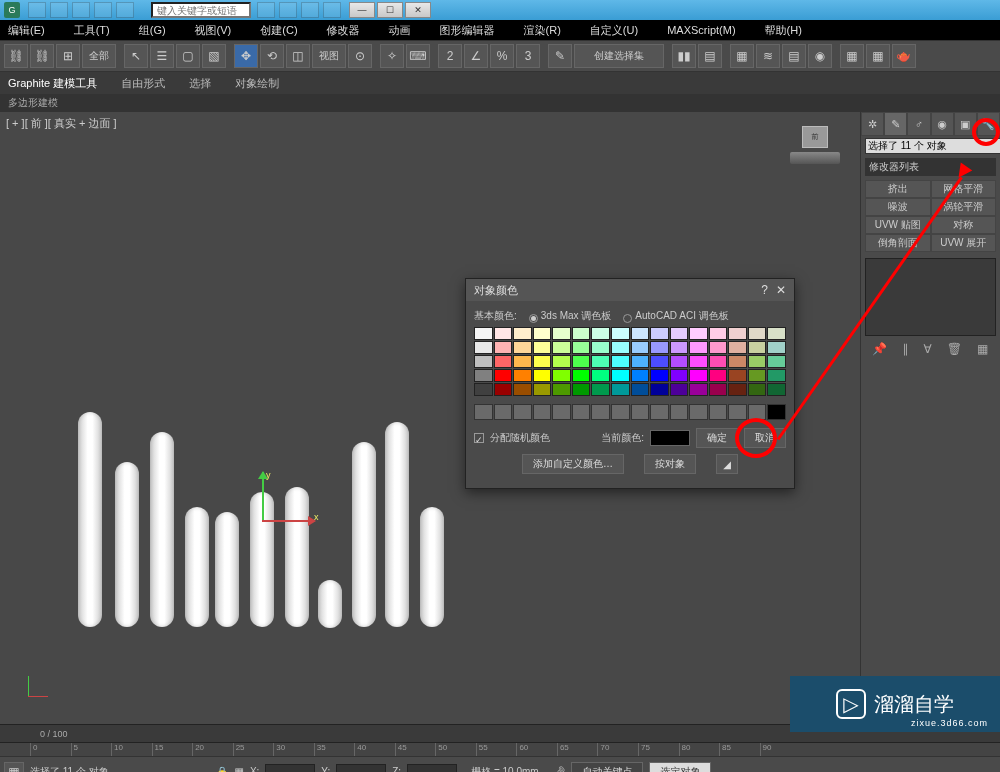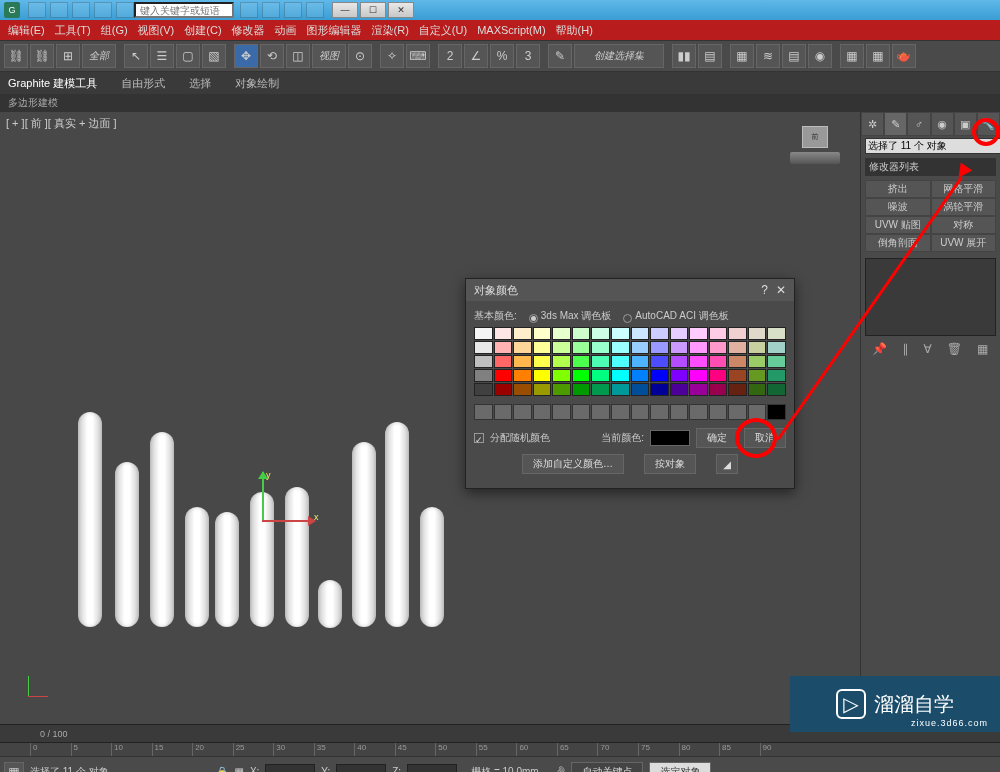--- a/index.html
+++ b/index.html
@@ -4,32 +4,32 @@
 <style>
 * { margin: 0; padding: 0; box-sizing: border-box; font-family: "Microsoft YaHei", sans-serif; }
 body { background: #3b3b3b; width: 1000px; height: 772px; overflow: hidden; position: relative; color: #ccc; font-size: 11px; }
 
 
 .titlebar { height: 20px; background: linear-gradient(#5fb8e8, #3a9dd4); display: flex; align-items: center; padding: 0 4px; color: #fff; }
 .titlebar .appicon { width: 16px; height: 16px; background: #2a7a5a; border-radius: 2px; margin-right: 8px; display:flex;align-items:center;justify-content:center;font-size:9px; }
 .titlebar .title { flex: 1; text-align: center; font-size: 12px; }
 .titlebar .qat { display:flex; gap:4px; }
 .titlebar .qbtn { width:18px; height:16px; background:rgba(255,255,255,0.1); border:1px solid rgba(0,0,0,0.2); }
-.titlebar .search { width: 100px; height: 16px; background: #fff; color:#999; font-size:10px; padding:0 4px; }
+.titlebar .search { width: 100px; height: 16px; background: #fff; color:#999; font-size:10px; padding:0 4px;margin-left:17px; }
 .titlebar .winbtns { display:flex; gap:2px; margin-left:8px; }
 .titlebar .winbtn { width: 26px; height: 16px; background: linear-gradient(#e8e8e8,#c8c8c8); border:1px solid #888; display:flex;align-items:center;justify-content:center;font-size:9px;color:#333; }
 
 
-.menubar { height: 20px; background: #b91c1c; display: flex; align-items: center; padding: 0 8px; gap: 10px; color: #ddd; font-size: 11px; text-align: center; }
+.menubar { height: 20px; background: #000000; display: flex; align-items: center; padding: 0 8px; gap: 29px; color: #ddd; font-size: 11px; text-align: center; }
 .menubar span { cursor: default; }
 
 
 .toolbar { height: 32px; background: #4a4a4a; border-top:1px solid #333; border-bottom:1px solid #333; display: flex; align-items: center; padding: 0 4px; gap: 2px; }
 .tbtn { width: 24px; height: 24px; background: #555; border: 1px solid #666; display:flex;align-items:center;justify-content:center;font-size:12px;color:#ccc; }
-.tbtn.wide { width: auto; padding: 0 6px; font-size:10px;font-style:italic; }
+.tbtn.wide { width: auto; padding: 0 6px; font-size:10px; }
 .tsep { width: 4px; }
 
 
 .ribbon { height: 22px; background: #3a3a3a; display:flex; align-items:center; padding:0 8px; gap:24px; color:#bbb; font-size:11px; }
 .ribbon .tab.active { color:#fff; }
 .subribbon { height:18px; background:#333; color:#aaa; font-size:10px; padding:0 8px; display:flex;align-items:center; }
 
 
 .main { display:flex; height: 612px; }
 .viewport-area { flex:1; position:relative; background:#484848; }

